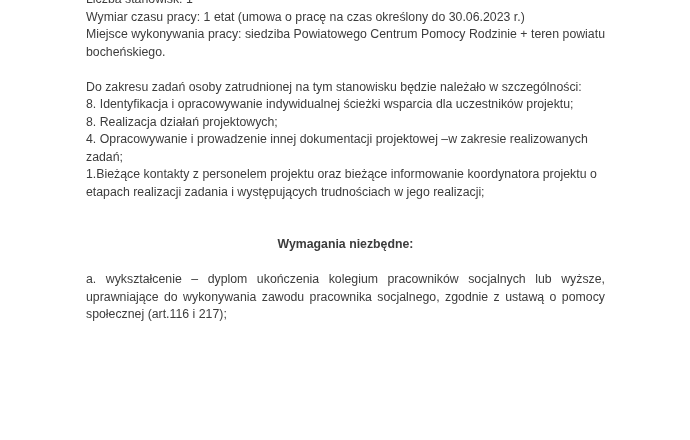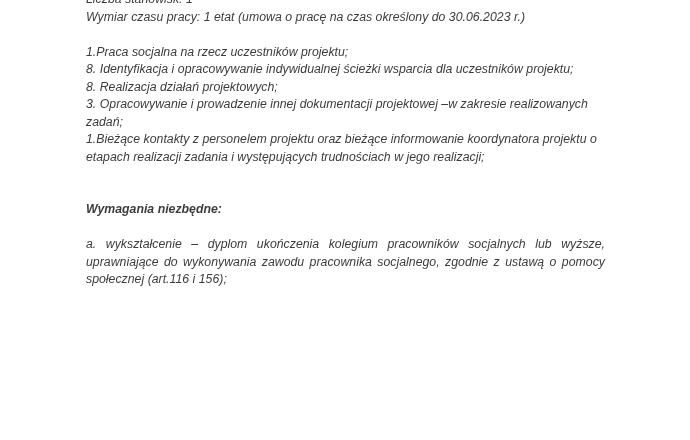--- a/index.html
+++ b/index.html
@@ -33,69 +33,70 @@
   }
 
   .para {
     margin: 0;
     font-size: 12.3px;
     line-height: 17.5px;
     text-align: justify;
     text-justify: inter-word;
     letter-spacing: 0.01px;
     color: #3c3c3c;
-    font-style: italic;
     -webkit-font-smoothing: antialiased;
   }
 
   .para.nojust {
     text-align: left;
   }
 
   .para.bold {
     font-weight: bold;
+    text-align: center;
   }
 
   
   .gap-1 { height: 17.5px; }
   .gap-2 { height: 35px; }
 
   .line-block .para + .para { margin-top: 0; }
 </style>
 </head>
 <body>
 
 <div class="page">
   <div class="content">
 
     <p class="para"></p>
 
     <div class="line-block">
       <p class="para nojust">Liczba stanowisk: 1</p>
       <p class="para nojust">Wymiar czasu pracy: 1 etat (umowa o pracę na czas określony do 30.06.2023 r.)</p>
+      <p class="para">Miejsce wykonywania pracy: siedziba Powiatowego Centrum Pomocy Rodzinie + teren powiatu bocheńskiego.</p>
     </div>
 
     <div class="gap-1"></div>
 
+    <p class="para nojust">Do zakresu zadań osoby zatrudnionej na tym stanowisku będzie należało w szczególności:</p>
 
     <div class="line-block">
-      <p class="para nojust">1.Praca socjalna na rzecz uczestników projektu;</p>
       <p class="para nojust">8. Identyfikacja i opracowywanie indywidualnej ścieżki wsparcia dla uczestników projektu;</p>
       <p class="para nojust">8. Realizacja działań projektowych;</p>
-      <p class="para nojust">3. Opracowywanie i prowadzenie innej dokumentacji projektowej –w zakresie realizowanych zadań;</p>
+      <p class="para nojust">4. Opracowywanie i prowadzenie innej dokumentacji projektowej –w zakresie realizowanych zadań;</p>
       <p class="para nojust">1.Bieżące kontakty z personelem projektu oraz bieżące informowanie koordynatora projektu o etapach realizacji zadania i występujących trudnościach w jego realizacji;</p>
     </div>
 
     <div class="gap-2"></div>
 
     <p class="para bold nojust">Wymagania niezbędne:</p>
 
     <div class="gap-1"></div>
 
-    <p class="para">a. wykształcenie – dyplom ukończenia kolegium pracowników socjalnych lub wyższe, uprawniające do wykonywania zawodu pracownika socjalnego, zgodnie z ustawą o pomocy społecznej (art.116 i 156);</p>
+    <p class="para">a. wykształcenie – dyplom ukończenia kolegium pracowników socjalnych lub wyższe, uprawniające do wykonywania zawodu pracownika socjalnego, zgodnie z ustawą o pomocy społecznej (art.116 i 217);</p>
 
     <div class="gap-1"></div>
 
 
     <div class="gap-1"></div>
 
   </div>
 </div>
 
 </body></html>

